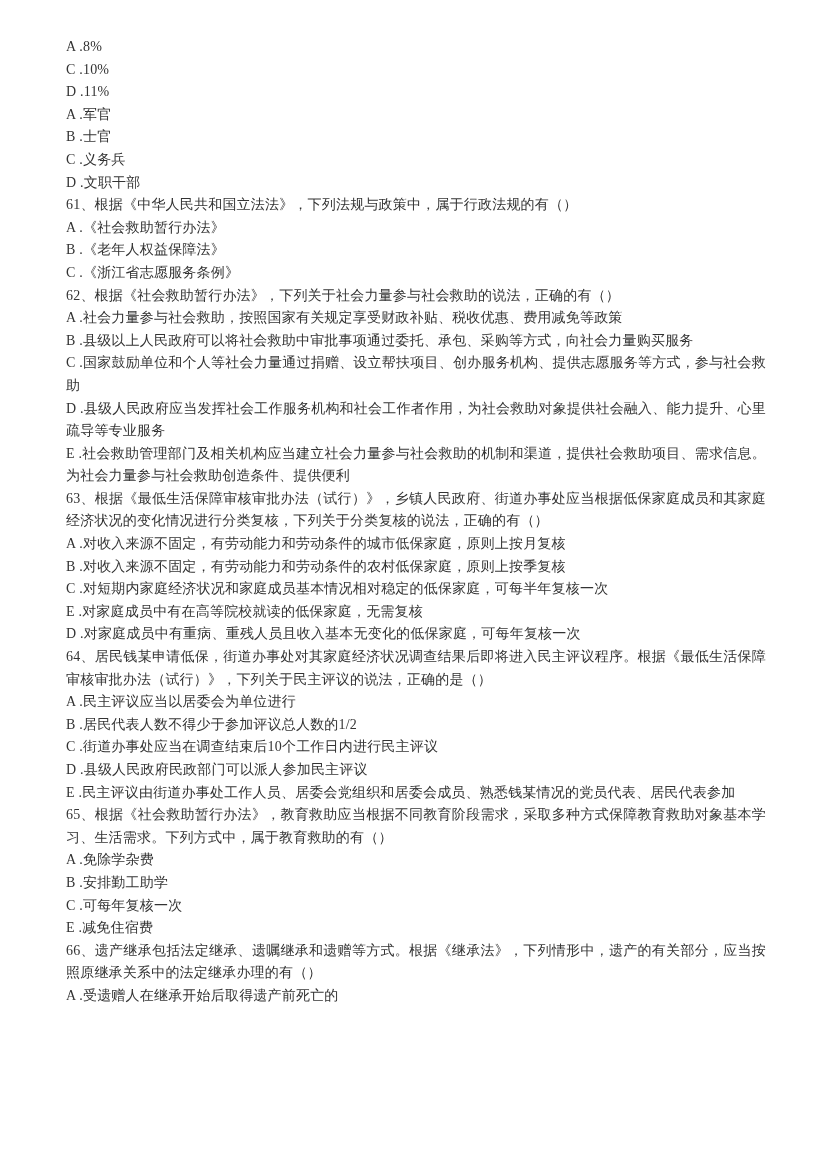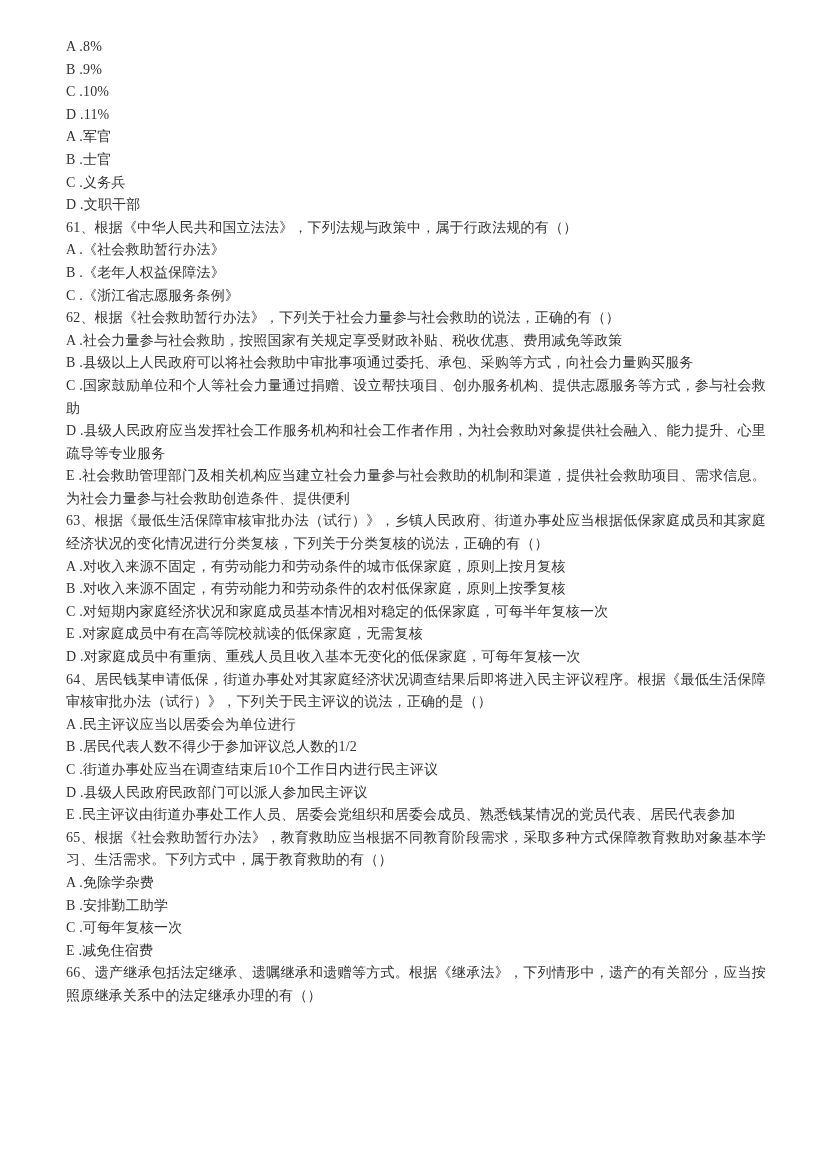--- a/index.html
+++ b/index.html
@@ -38,21 +38,20 @@
     word-break: break-all;
     letter-spacing: 0.2px;
   }
 </style>
 </head>
 <body>
 
 <div class="page">
   <div class="doc" id="doc">
       <p class="line option"><span>A .</span><span>8%</span></p>
-      <p class="line option"><span>B .</span><span>9%</span></p>
       <p class="line option"><span>C .</span><span>10%</span></p>
       <p class="line option"><span>D .</span><span>11%</span></p>
       <p class="line option"><span>A .</span><span>军官</span></p>
       <p class="line option"><span>B .</span><span>士官</span></p>
       <p class="line option"><span>C .</span><span>义务兵</span></p>
       <p class="line option"><span>D .</span><span>文职干部</span></p>
       <p class="line stem"><span>61、</span><span>根据《中华人民共和国立法法》，下列法规与政策中，属于行政法规的有（）</span></p>
       <p class="line option"><span>A .</span><span>《社会救助暂行办法》</span></p>
       <p class="line option"><span>B .</span><span>《老年人权益保障法》</span></p>
       <p class="line option"><span>C .</span><span>《浙江省志愿服务条例》</span></p>
@@ -73,14 +72,15 @@
       <p class="line option"><span>B .</span><span>居民代表人数不得少于参加评议总人数的1/2</span></p>
       <p class="line option"><span>C .</span><span>街道办事处应当在调查结束后10个工作日内进行民主评议</span></p>
       <p class="line option"><span>D .</span><span>县级人民政府民政部门可以派人参加民主评议</span></p>
       <p class="line option"><span>E .</span><span>民主评议由街道办事处工作人员、居委会党组织和居委会成员、熟悉钱某情况的党员代表、居民代表参加</span></p>
       <p class="line stem"><span>65、</span><span>根据《社会救助暂行办法》，教育救助应当根据不同教育阶段需求，采取多种方式保障教育救助对象基本学习、生活需求。下列方式中，属于教育救助的有（）</span></p>
       <p class="line option"><span>A .</span><span>免除学杂费</span></p>
       <p class="line option"><span>B .</span><span>安排勤工助学</span></p>
       <p class="line option"><span>C .</span><span>可每年复核一次</span></p>
       <p class="line option"><span>E .</span><span>减免住宿费</span></p>
       <p class="line stem"><span>66、</span><span>遗产继承包括法定继承、遗嘱继承和遗赠等方式。根据《继承法》，下列情形中，遗产的有关部分，应当按照原继承关系中的法定继承办理的有（）</span></p>
+      <p class="line option"><span>A .</span><span>受遗赠人在继承开始后取得遗产前死亡的</span></p>
     </div>
 </div>
 
 </body></html>

